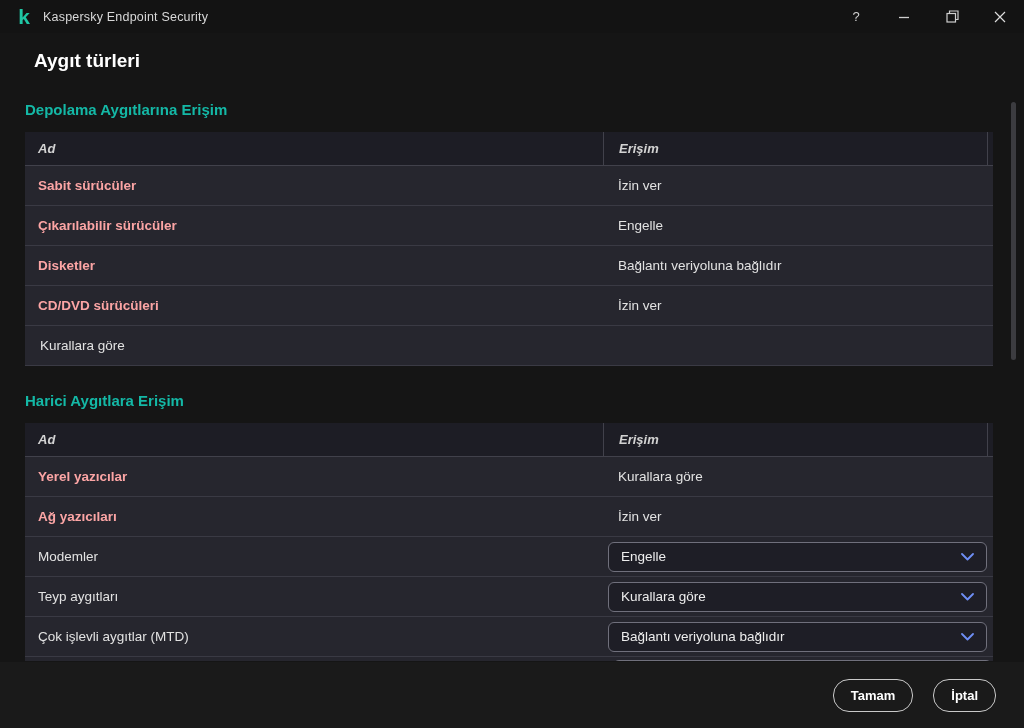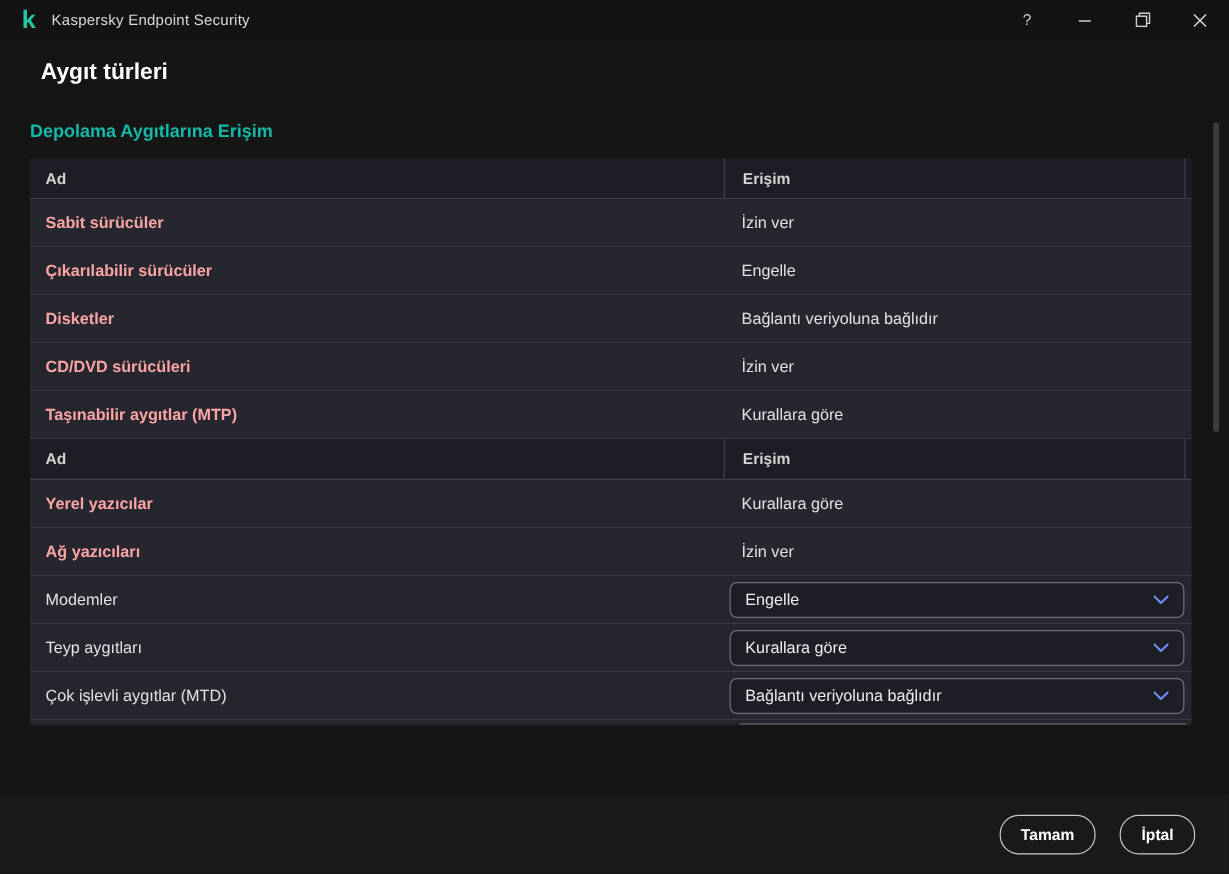--- a/index.html
+++ b/index.html
@@ -22,21 +22,21 @@
   .wctl { width:48px; height:33px; display:flex; align-items:center; justify-content:center;
           color:#cfcfcf; font-size:13px; }
   .wctl svg { display:block; }
 
   
   h1 { font-size:19px; font-weight:bold; color:#ffffff; margin:14px 0 0 34px; line-height:28px; }
   .section-heading { font-size:15px; font-weight:bold; color:#14b8a6; margin:26px 31px 13px 25px; line-height:18px; }
 
   
   .table { margin:0 31px 0 25px; }
-  .thead { display:flex; height:34px; background:#1d1d25; border-bottom:1px solid #41414b; }
+  .thead { display:flex; height:34px; background:#1d1d25; border-bottom:1px solid #41414b;font-style:italic; }
   .th { display:flex; align-items:center; font-size:13px; font-weight:bold; color:#d2d2d2; }
   .th-name   { flex:0 0 578px; padding-left:13px; }
   .th-access { flex:1; padding-left:15px; border-left:1px solid #41414b; }
   .th-sliver { flex:0 0 6px; border-left:1px solid #41414b; }
 
   .row { display:flex; height:40px; align-items:center; background:#26262e; border-bottom:1px solid #3a3a44; font-size:13.5px; }
   .cell-name   { flex:0 0 578px; padding-left:13px; }
   .cell-access { flex:1; display:flex; align-items:flex-start; padding-left:15px; color:#e2e2e2; }
   .cell-access.has-dd { padding-left:5px; }
   .name-link  { color:#fca5a5; font-weight:bold; }
@@ -117,26 +117,26 @@
           <span>Bağlantı veriyoluna bağlıdır</span>
         </div>
       </div>
       <div class="row">
         <div class="cell-name"><span class="name-link">CD/DVD sürücüleri</span></div>
         <div class="cell-access">
           <span>İzin ver</span>
         </div>
       </div>
       <div class="row">
-        <div class="cell-name"><span class="name-link">Taşınabilir aygıtlar (MTP)</span></div>
         <div class="cell-access">
           <span>Kurallara göre</span>
         </div>
       </div>
     </div>
+    <div class="section-heading">Harici Aygıtlara Erişim</div>
     <div class="table">
       <div class="thead">
         <div class="th th-name">Ad</div>
         <div class="th th-access">Erişim</div>
         <div class="th th-sliver"></div>
       </div>
       <div class="row">
         <div class="cell-name"><span class="name-link">Yerel yazıcılar</span></div>
         <div class="cell-access">
           <span>Kurallara göre</span>

